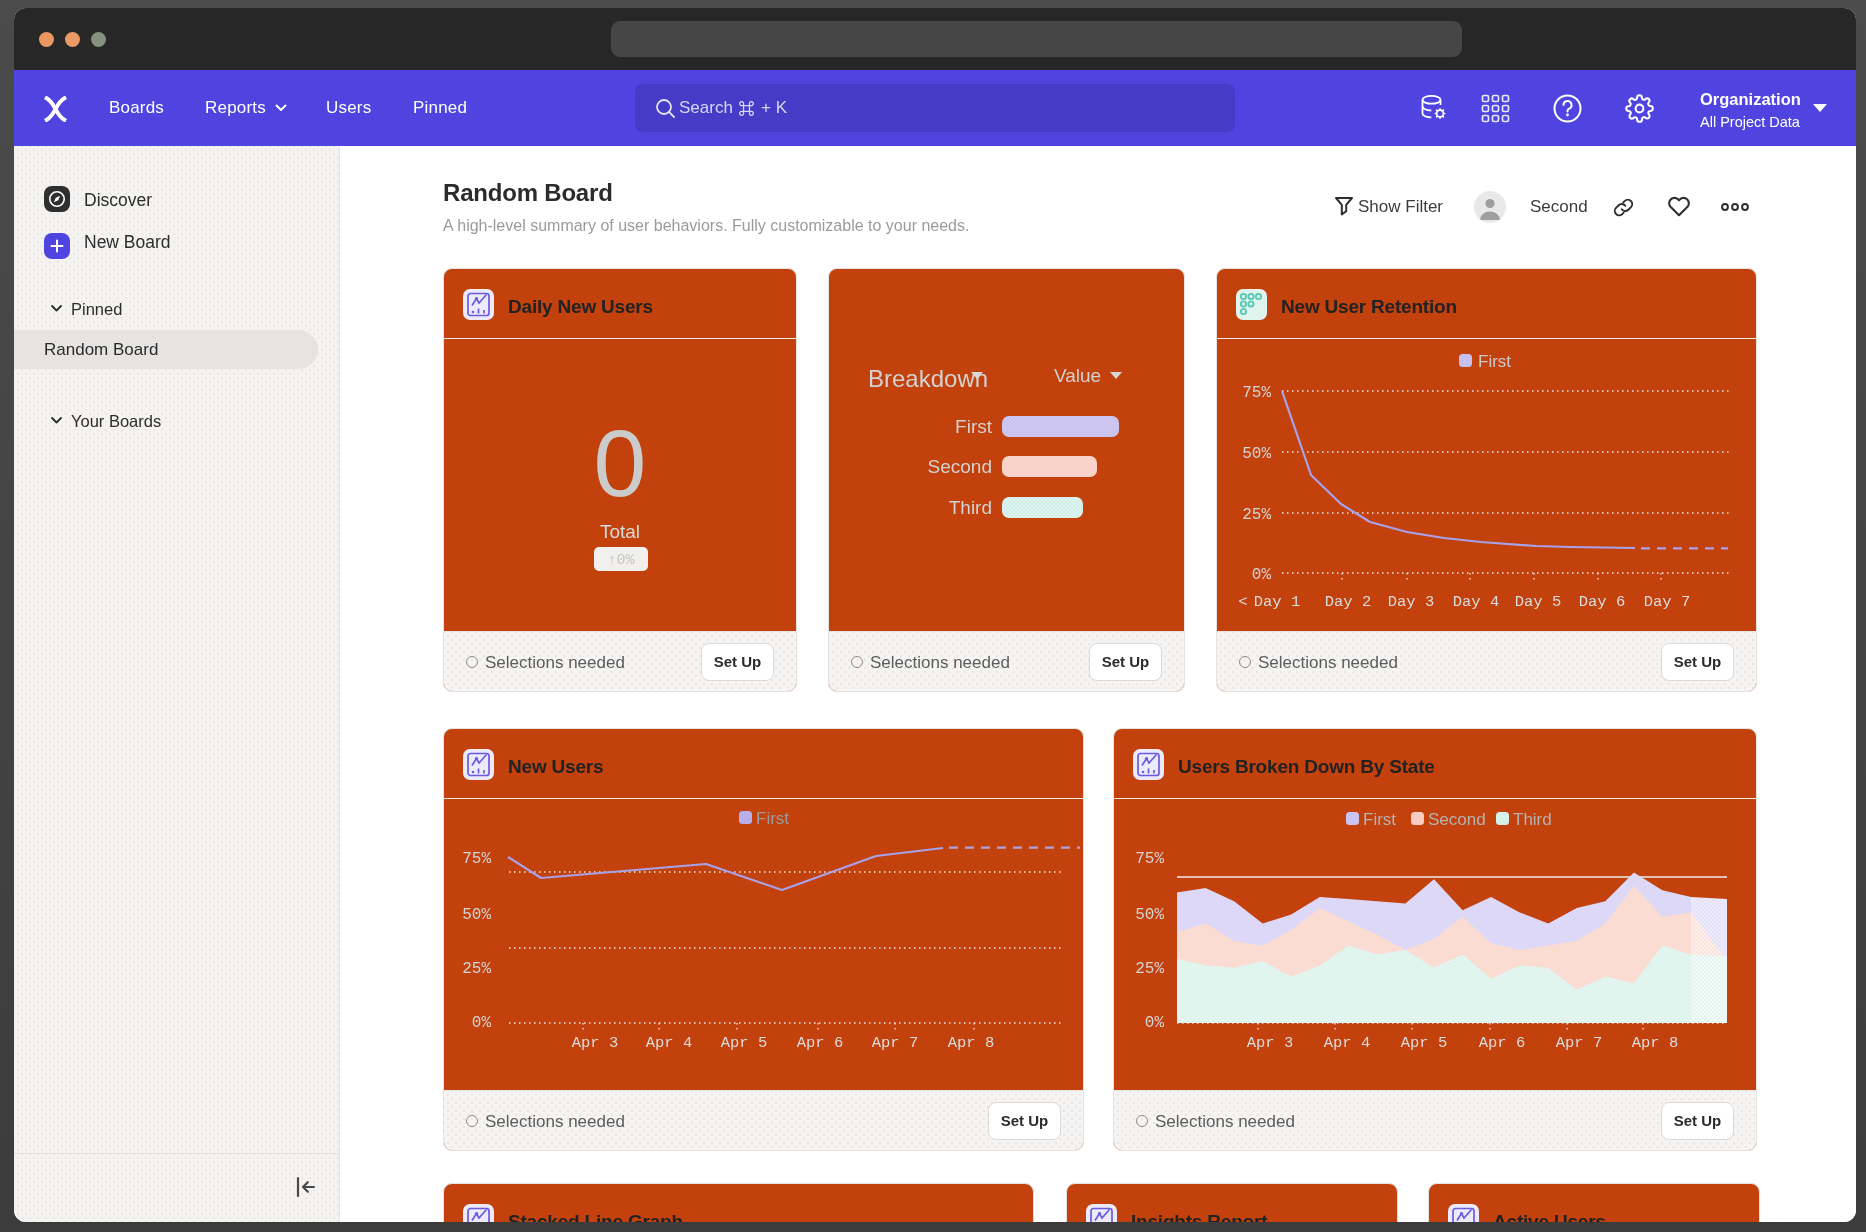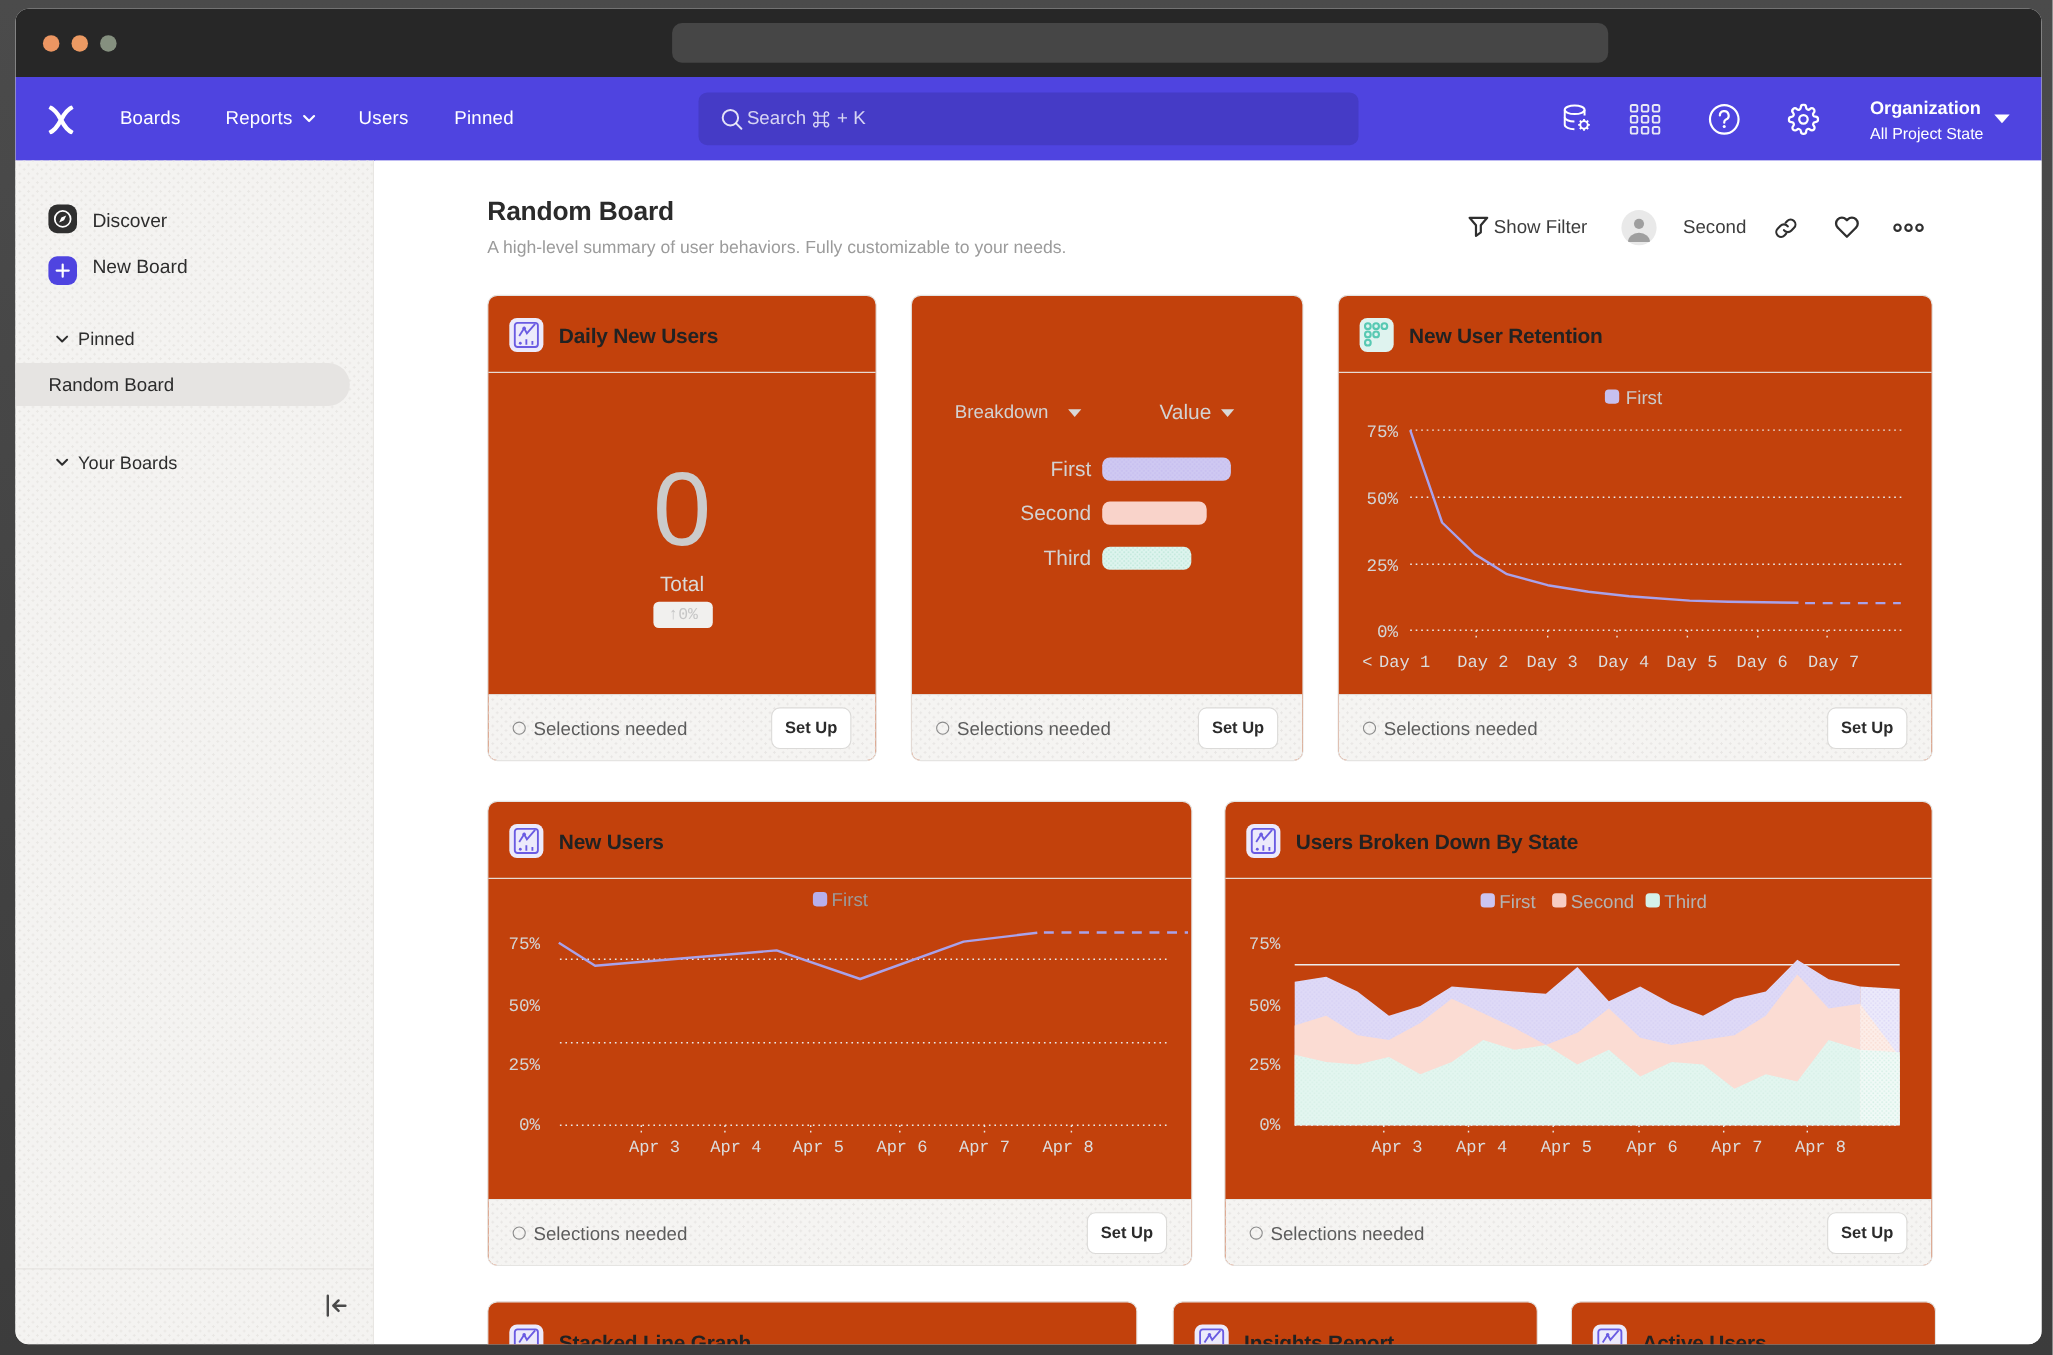--- a/index.html
+++ b/index.html
@@ -109,21 +109,21 @@
       <path d="M10.5 11 a4 4 0 1 1 5.6 3.7 c-1.1.5-1.6 1.2-1.6 2.3 v.5" stroke="#fff" stroke-width="2" fill="none" stroke-linecap="round"></path>
       <circle cx="14.5" cy="21" r="1.4" fill="#fff"></circle>
     </svg>
     <svg class="abs" style="left:1611px;top:24px;" width="29" height="29" viewBox="0 0 24 24">
       <g stroke="#fff" stroke-width="1.7" fill="none">
         <circle cx="12" cy="12" r="3.2"></circle>
         <path d="M19.4 15a1.65 1.65 0 0 0 .33 1.82l.06.06a2 2 0 1 1-2.83 2.83l-.06-.06a1.65 1.65 0 0 0-1.82-.33 1.65 1.65 0 0 0-1 1.51V21a2 2 0 1 1-4 0v-.09A1.65 1.65 0 0 0 9 19.4a1.65 1.65 0 0 0-1.82.33l-.06.06a2 2 0 1 1-2.83-2.83l.06-.06a1.65 1.65 0 0 0 .33-1.82 1.65 1.65 0 0 0-1.51-1H3a2 2 0 1 1 0-4h.09A1.65 1.65 0 0 0 4.6 9a1.65 1.65 0 0 0-.33-1.82l-.06-.06a2 2 0 1 1 2.83-2.83l.06.06a1.65 1.65 0 0 0 1.82.33H9a1.65 1.65 0 0 0 1-1.51V3a2 2 0 1 1 4 0v.09a1.65 1.65 0 0 0 1 1.51 1.65 1.65 0 0 0 1.82-.33l.06-.06a2 2 0 1 1 2.83 2.83l-.06.06a1.65 1.65 0 0 0-.33 1.82V9a1.65 1.65 0 0 0 1.51 1H21a2 2 0 1 1 0 4h-.09a1.65 1.65 0 0 0-1.51 1z"></path>
       </g>
     </svg>
     <div class="org" style="left:1686px;top:20px;font-size:16.5px;font-weight:700;">Organization</div>
-    <div class="org" style="left:1686px;top:44px;font-size:14.5px;font-weight:400;">All Project State</div>
+    <div class="org" style="left:1686px;top:44px;font-size:14.5px;font-weight:400;">All Project Data</div>
     <div class="abs" style="left:1799px;top:34px;width:0;height:0;border-left:7px solid rgba(0,0,0,0);border-right:7px solid rgba(0,0,0,0);border-top:8px solid #fff;"></div>
   </div>
 
   <div id="sidebar">
     <div class="sideicon" style="top:40px;background:#2f2f2f;">
       <svg width="26" height="26" viewBox="0 0 26 26">
           <circle cx="13" cy="13" r="7.2" stroke="#fff" stroke-width="1.6" fill="none"></circle>
           <path d="M16.2 9.8 L14.2 14.2 L9.8 16.2 L11.8 11.8 Z" fill="#fff"></path>
         </svg>
     </div>
@@ -200,21 +200,21 @@
     <div class="abs" style="left:0;top:252px;width:100%;text-align:center;font-size:19px;color:#dadada;">Total</div>
     <div class="abs" style="left:150px;top:278px;width:54px;height:24px;background:#f1f0ee;border-radius:5px;text-align:center;line-height:24px;font-size:15px;color:#c6c6c6;"><span class="mono" style="font-size:15px;">↑0%</span></div>
     <div class="cfoot">
         <div class="selcirc"></div>
         <div class="selneed">Selections needed</div>
         <div class="setup">Set Up</div>
       </div>
   </div>
 
   <div class="card" style="left:814px;top:260px;width:357px;height:424px;">
-    <div class="abs" style="left:39px;top:96px;font-size:17px;color:#d3d2d2;">Breakdown</div>
+    <div class="abs" style="left:39px;top:96px;font-size:24px;color:#d3d2d2;">Breakdown</div>
     <div class="abs" style="left:142px;top:103px;width:0;height:0;border-left:6.5px solid rgba(0,0,0,0);border-right:6.5px solid rgba(0,0,0,0);border-top:7.5px solid #d9d8d8;"></div>
     <div class="abs" style="left:225px;top:96px;font-size:19px;color:#d3d2d2;">Value</div>
     <div class="abs" style="left:281px;top:103px;width:0;height:0;border-left:6.5px solid rgba(0,0,0,0);border-right:6.5px solid rgba(0,0,0,0);border-top:7.5px solid #d9d8d8;"></div>
     <svg class="abs" style="left:0;top:0;" width="357" height="364" viewBox="0 0 357 364">
       <defs>
         <pattern id="bp1" width="4" height="4" patternUnits="userSpaceOnUse">
             <rect width="4" height="4" fill="#cfc9f2"></rect>
             <circle cx="1" cy="1" r="0.9" fill="#c7bff0"></circle>
             <circle cx="3" cy="3" r="0.9" fill="#c7bff0"></circle>
           </pattern>

